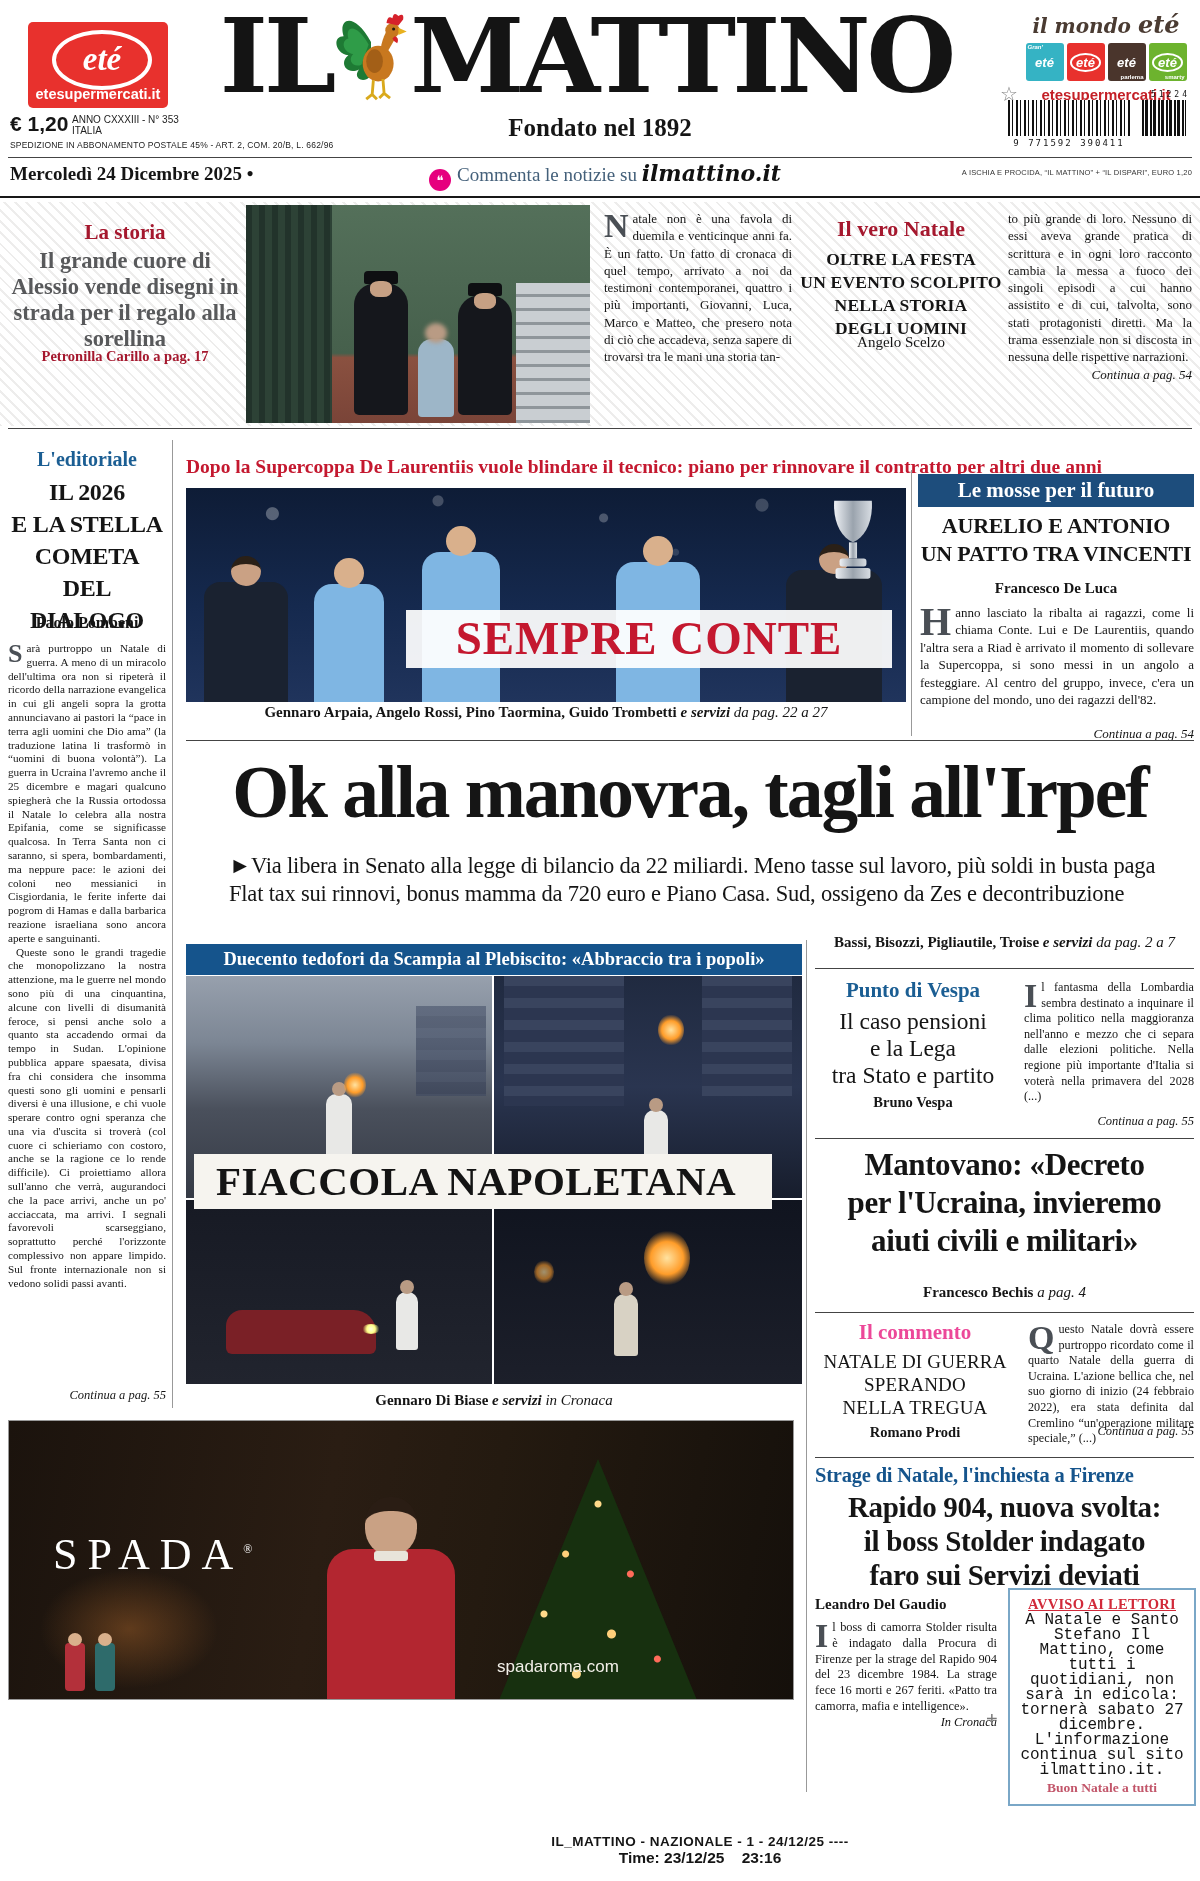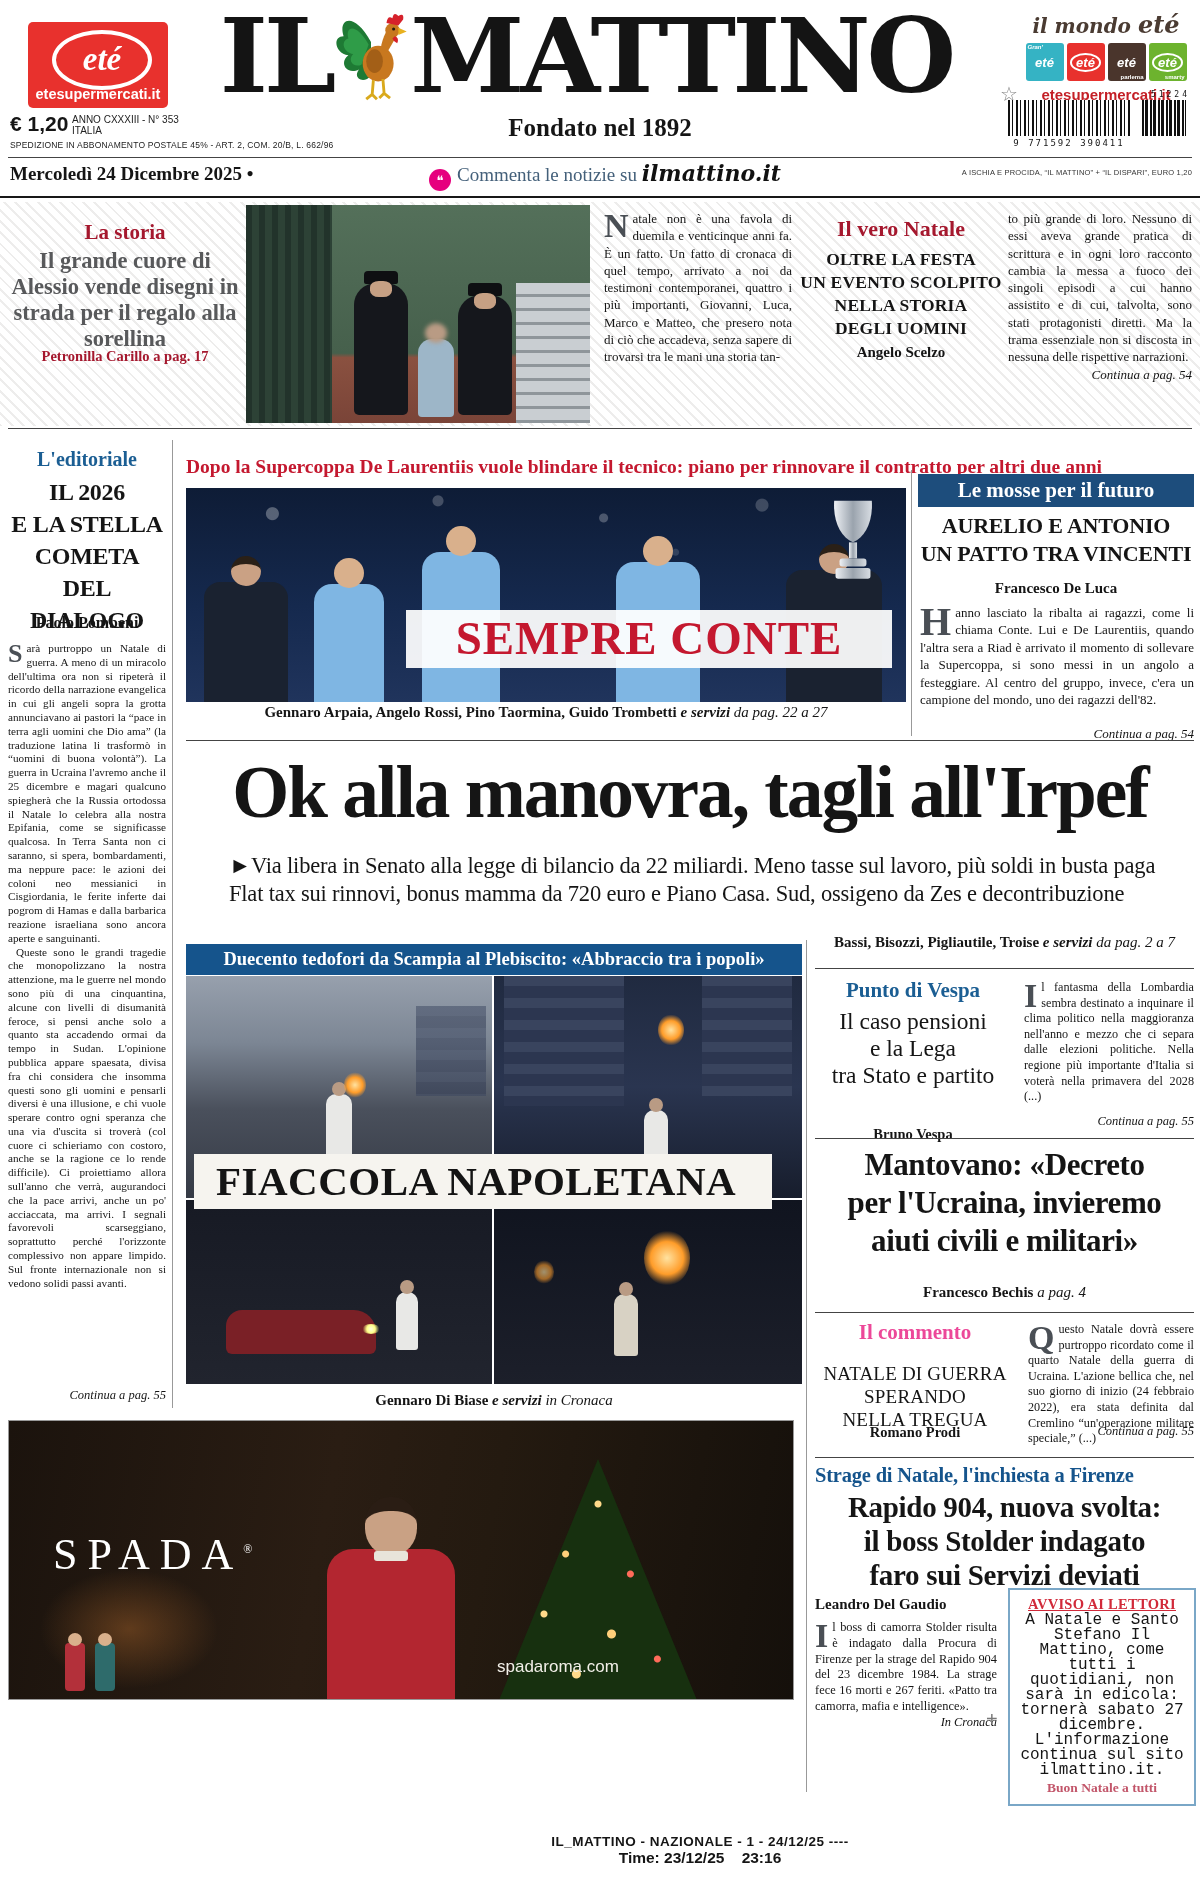--- a/index.html
+++ b/index.html
@@ -60,21 +60,21 @@
   .stairs{position:absolute;right:0;bottom:0;width:74px;height:64%;
           background:repeating-linear-gradient(180deg,#c9ced2 0 11px,#8f969b 11px 14px);}
   .cop{position:absolute;bottom:8px;width:54px;height:132px;background:#15171c;border-radius:22px 22px 5px 5px;}
   .cop::before{content:"";position:absolute;left:10px;top:-12px;width:34px;height:13px;background:#0e0f12;border-radius:4px 4px 2px 2px;}
   .cop::after{content:"";position:absolute;left:16px;top:-2px;width:22px;height:16px;background:#c6a084;border-radius:40%;}
   .kid{position:absolute;bottom:6px;width:36px;height:78px;background:#9db6c8;border-radius:14px 14px 4px 4px;}
   .kid::before{content:"";position:absolute;left:7px;top:-16px;width:22px;height:20px;background:#b99b84;border-radius:50%;filter:blur(2px);}
   .vn-col{top:8px;width:188px;font-size:13px;line-height:17.3px;}
   .vn-label{left:798px;top:14px;width:206px;text-align:center;color:#a5182e;font-weight:bold;font-size:22px;}
   .vn-title{left:796px;top:46px;width:210px;text-align:center;font-weight:bold;font-size:17.5px;line-height:23px;letter-spacing:.2px;}
-  .vn-author{left:798px;top:142px;width:206px;text-align:center;font-weight:bold;font-size:15px;}
+  .vn-author{left:798px;top:132px;width:206px;text-align:center;font-weight:normal;font-size:15px;}
   .dropcap{float:left;font-weight:bold;color:#4a4f55;padding:2px 4px 0 0;line-height:.8;}
 
   
   .edit-label{left:8px;top:448px;width:158px;text-align:center;color:#1b5e93;font-weight:bold;font-size:20px;}
   .edit-title{left:4px;top:476px;width:166px;text-align:center;font-weight:bold;font-size:24px;line-height:32px;letter-spacing:-.3px;}
   .edit-author{left:8px;top:614px;width:158px;text-align:center;font-weight:bold;font-size:16px;}
   .edit-body{left:8px;top:642px;width:158px;height:744px;overflow:hidden;font-size:11.2px;line-height:13.8px;}
   .edit-body p{margin:0;}
   .edit-body p+p{text-indent:8px;}
   .edit-cont{left:8px;top:1388px;width:158px;text-align:right;font-style:italic;font-size:12.5px;}
@@ -132,27 +132,27 @@
   .car::after{content:"";position:absolute;right:-4px;top:14px;width:18px;height:10px;border-radius:50%;
               background:radial-gradient(circle,#ffd 0,#ff8 40%,rgba(255,255,136,0) 80%);}
   .fia-ov{position:absolute;left:8px;top:178px;width:556px;height:55px;background:#f6f4ef;color:#141414;
           font-weight:bold;font-size:41px;line-height:54px;padding-left:22px;letter-spacing:.5px;}
   .fia-cap{left:186px;top:1392px;width:616px;text-align:center;font-size:15px;}
 
   
   .hr-r{left:815px;width:379px;}
   .vespa-label{left:815px;top:978px;width:196px;text-align:center;color:#1b5e93;font-weight:bold;font-size:21px;}
   .vespa-title{left:811px;top:1008px;width:204px;text-align:center;font-size:23.5px;line-height:27px;}
-  .vespa-author{left:815px;top:1094px;width:196px;text-align:center;font-weight:bold;font-size:14.5px;margin-top:32px;}
+  .vespa-author{left:815px;top:1094px;width:196px;text-align:center;font-weight:bold;font-size:14.5px;}
   .vespa-body{left:1024px;top:980px;width:170px;font-size:12.2px;line-height:15.6px;}
   .vespa-cont{left:1024px;top:1114px;width:170px;text-align:right;font-style:italic;font-size:12.5px;}
   .mant-title{left:815px;top:1146px;width:379px;text-align:center;font-weight:bold;font-size:31px;line-height:38px;letter-spacing:-.4px;}
   .mant-by{left:815px;top:1284px;width:379px;text-align:center;font-size:15px;}
   .comm-label{left:815px;top:1320px;width:200px;text-align:center;color:#ec4899;font-weight:bold;font-size:21px;}
-  .comm-title{left:815px;top:1350px;width:200px;text-align:center;font-size:19px;line-height:23px;letter-spacing:.2px;margin-top:12px;}
+  .comm-title{left:815px;top:1350px;width:200px;text-align:center;font-size:19px;line-height:23px;letter-spacing:.2px;}
   .comm-author{left:815px;top:1424px;width:200px;text-align:center;font-weight:bold;font-size:14.5px;}
   .comm-body{left:1028px;top:1322px;width:166px;font-size:12.2px;line-height:15.6px;}
   .comm-cont{left:1028px;top:1424px;width:166px;text-align:right;font-style:italic;font-size:12.5px;}
   .strage-kick{left:815px;top:1464px;width:379px;color:#15548c;font-weight:bold;font-size:20.5px;letter-spacing:-.2px;}
   .strage-title{left:815px;top:1490px;width:379px;text-align:center;font-weight:bold;font-size:29px;line-height:34px;letter-spacing:-.3px;}
   .strage-author{left:815px;top:1596px;width:200px;font-weight:bold;font-size:15px;}
   .strage-body{left:815px;top:1620px;width:182px;font-size:12.4px;line-height:15.8px;}
   .strage-where{font-style:italic;float:right;}
   .avviso{left:1008px;top:1588px;width:188px;border:2px solid #7aa7c7;background:#fff;padding:6px 6px 8px;box-sizing:border-box;text-align:center;}
   .avv-title{color:#d12a3a;font-weight:bold;font-size:14.5px;letter-spacing:.3px;text-decoration:underline;}

